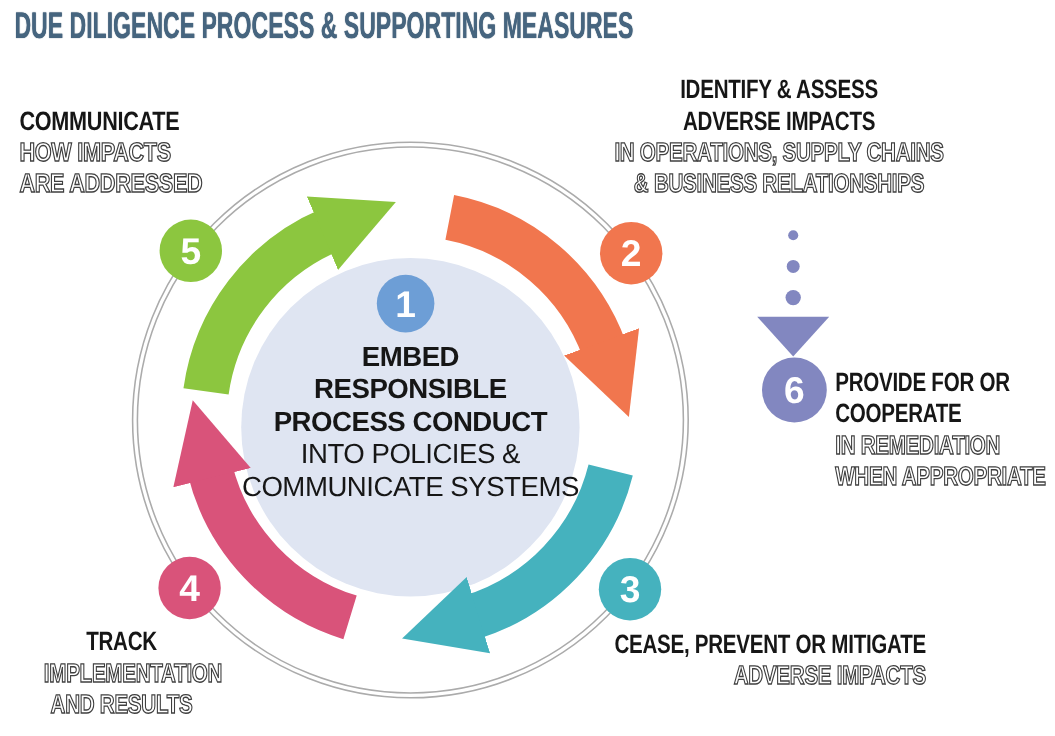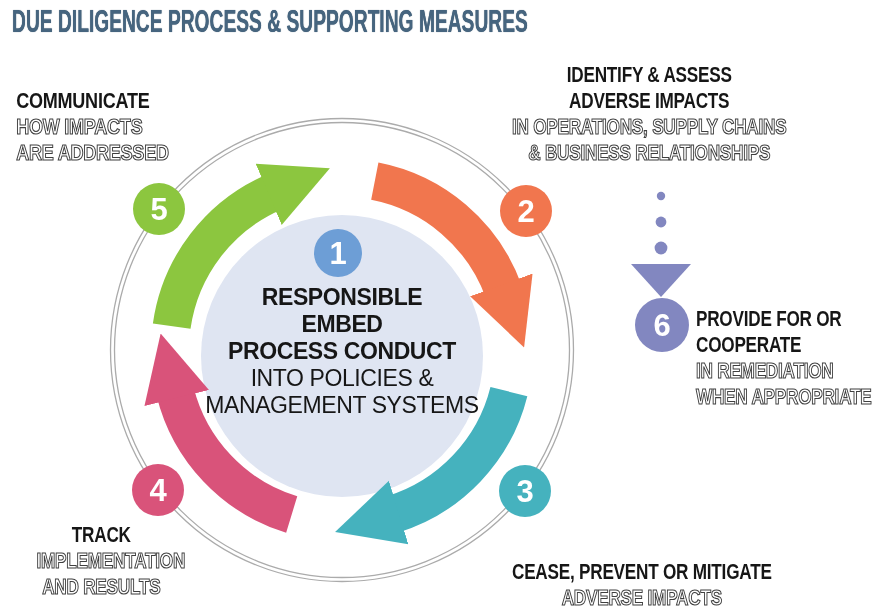--- a/index.html
+++ b/index.html
@@ -27,21 +27,21 @@
   .cond-c{transform:scaleX(0.82);transform-origin:center top;}
   #title{
     left:12px;top:4px;
     font-weight:700;font-size:31px;letter-spacing:0;
     color:#46657f;
     text-shadow:0 0 1px #2f4a62;
     transform:scaleX(0.62);transform-origin:left top;
   }
   #step5-block{left:0;top:88px;width:180px;}
   #step2-block{left:512px;top:62px;text-align:center;}
-  #step3-block{left:512px;top:559px;text-align:center;}
+  #step3-block{left:512px;top:524px;text-align:right;}
   #step4-block{left:0;top:522px;width:166px;text-align:center;}
   #step6-block{left:696px;top:306px;text-align:left;}
   #center-block{
     left:197px;top:284px;width:290px;text-align:center;
     color:#161616;font-size:23px;line-height:27px;letter-spacing:-0.4px;
   }
   #center-block .b{font-weight:700;}
   #center-block .r{font-weight:400;}
 </style>
 </head>
@@ -138,20 +138,20 @@
   <div id="step6-block" class="txtblock">
     <div class="cond-l">
       <div class="lbl">PROVIDE FOR OR</div>
       <div class="lbl">COOPERATE</div>
       <div class="lbl outl">IN REMEDIATION</div>
       <div class="lbl outl">WHEN APPROPRIATE</div>
     </div>
   </div>
 
   <div id="center-block" class="txtblock">
+    <div class="b">EMBED</div>
     <div class="b">RESPONSIBLE</div>
-    <div class="b">EMBED</div>
     <div class="b">PROCESS CONDUCT</div>
     <div class="r">INTO POLICIES &amp;</div>
-    <div class="r">MANAGEMENT SYSTEMS</div>
+    <div class="r">COMMUNICATE SYSTEMS</div>
   </div>
 
 </div>
 
 </body></html>

